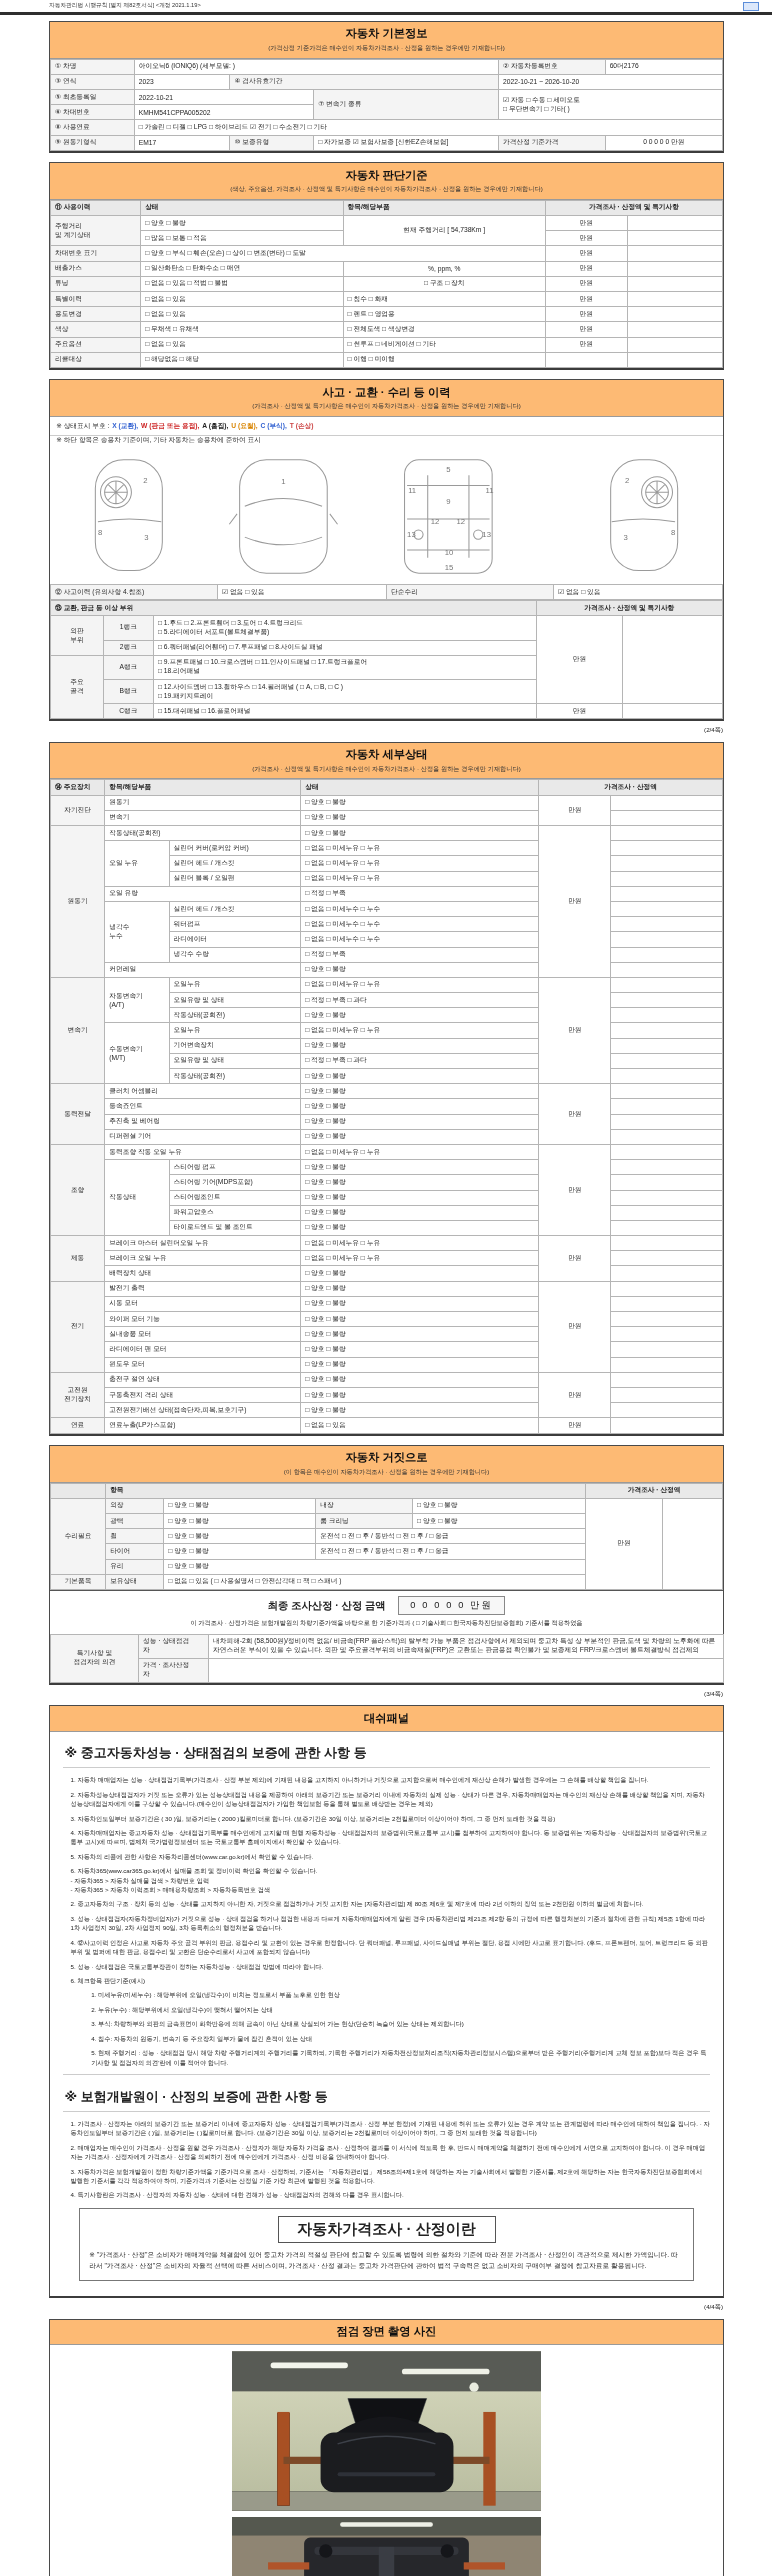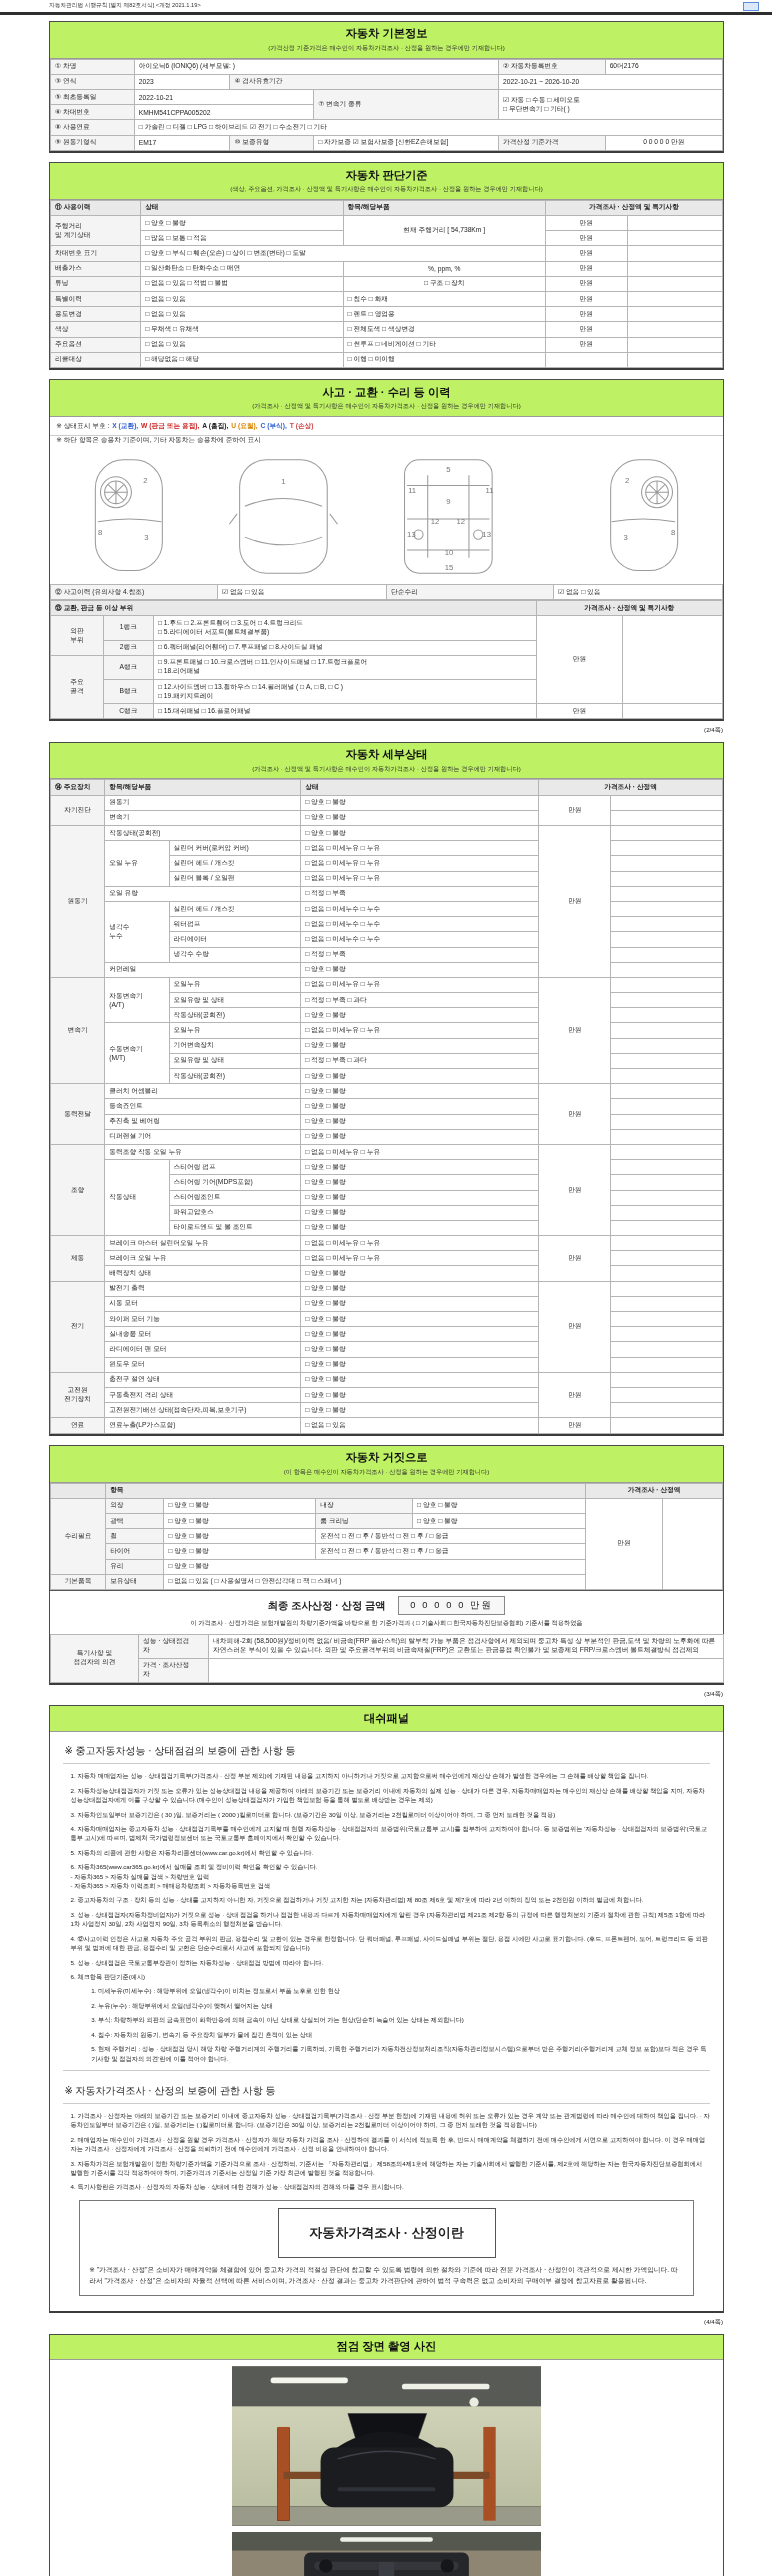--- a/index.html
+++ b/index.html
@@ -12,21 +12,21 @@
   .topline{height:2.6px;background:#2e2e2e;margin:1px 0 0 0;}
   .wrap{width:675px;margin:0 auto;}
   
   .band{background:#474c54;color:#fff;padding:8.2px 10.3px 5.2px;margin-top:3.1px;}
   .band .t1{text-align:center;font-size:17px;font-weight:bold;letter-spacing:0.5px;}
   .band .t2{text-align:center;font-size:9.8px;font-weight:bold;margin-top:4.1px;}
   .band .t3{text-align:center;font-size:6.4px;color:#e3e3e3;margin-top:3.1px;}
   .band .docno{font-size:7.7px;font-weight:bold;margin-top:7.2px;}
   
   .sec{border:1px solid #4a4a4a;border-bottom:2.6px solid #3c3c3c;margin:6.2px 0 9.3px;background:#fff;}
-  .sec-head{background:#bef264;border-bottom:0.5px solid #9a9a9a;text-align:center;padding:4.6px 3.1px;}
+  .sec-head{background:#fdba74;border-bottom:0.5px solid #9a9a9a;text-align:center;padding:4.6px 3.1px;}
   .sec-title{font-size:11.3px;font-weight:bold;color:#111;}
   .sec-sub{font-size:6.2px;color:#333;margin-top:2.6px;}
   table{width:100%;border-collapse:collapse;table-layout:fixed;}
   td{border:0.5px solid #b5b5b5;padding:2.6px 4.1px;font-size:6.7px;vertical-align:middle;
      white-space:pre-line;word-break:keep-all;}
   td.h{background:#e9e9e9;text-align:left;font-weight:bold;color:#222;}
   td.hc{background:#e9e9e9;text-align:center;font-weight:bold;color:#222;}
   td.l{background:#f4f4f4;}
   td.g{background:#f4f4f4;text-align:center;}
   td.c{text-align:center;}
@@ -40,27 +40,27 @@
   .code-u{color:#d98400;} .code-t{color:#cc4444;}
   .diagram{display:block;margin:2.1px auto 3.1px;}
   
   .finalrow{display:flex;align-items:center;justify-content:center;gap:12.4px;
             padding:5.2px 0 2.1px;border-top:1px solid #555;}
   .final-label{font-size:10.3px;font-weight:bold;}
   .final-value{font-size:9.3px;border:0.5px solid #888;background:#f7f7f7;padding:2.1px 11.3px;letter-spacing:2.1px;}
   .final-note{text-align:center;font-size:6.2px;padding:2.1px 0 5.2px;}
   
   .notice-body{padding:7.2px 13.4px 5.2px;}
-  .nsub{font-size:10px;font-weight:normal;padding:5.2px 1px;border-bottom:0.5px solid #ccc;margin-bottom:7.2px;}
+  .nsub{font-size:13px;font-weight:bold;padding:5.2px 1px;border-bottom:0.5px solid #ccc;margin-bottom:7.2px;}
   .npara{font-size:6.2px;line-height:1.5;margin:0 0 5.2px 7.2px;color:#222;white-space:pre-line;}
   .ncrit{margin-left:20.6px;}
   .ndivider{border-top:0.5px solid #ccc;margin:7.2px 0;}
   .pbox{border:0.5px solid #777;margin:8.2px 15.5px 10.3px;padding:7.2px 9.3px 8.2px;}
   .pbox-title{width:216px;margin:0 auto 7.2px;border:0.5px solid #555;text-align:center;
-              font-size:13px;font-weight:bold;padding:15px 0;}
+              font-size:15px;font-weight:bold;padding:3px 0;}
   .pbox-body{font-size:6.7px;line-height:1.6;}
   
   .photo{display:block;margin:6.2px auto;}
 </style>
 </head>
 <body>
 
 <div class="topnote">자동차관리법 시행규칙 [별지 제82호서식] &lt;개정 2021.1.19&gt;</div>
 <div class="corner-box"></div>
 <div class="topline"></div>
@@ -709,21 +709,21 @@
           <div class="npara">6.  체크항목 판단기준(예시)</div>
         </div>
       <div class="ncrit">
           <div class="npara">1.  미세누유(미세누수) : 해당부위에 오일(냉각수)이 비치는 정도로서 부품 노후로 인한 현상</div>
           <div class="npara">2.  누유(누수) : 해당부위에서 오일(냉각수)이 맺혀서 떨어지는 상태</div>
           <div class="npara">3.  부식: 차량하부와 외판의 금속표면이 화학반응에 의해 금속이 아닌 상태로 상실되어 가는 현상(단순히 녹슬어 있는 상태는 제외합니다)</div>
           <div class="npara">4.  침수: 자동차의 원동기, 변속기 등 주요장치 일부가 물에 잠긴 흔적이 있는 상태</div>
           <div class="npara">5.  현재 주행거리 : 성능 · 상태점검 당시 해당 차량 주행거리계의 주행거리를 기록하되, 기록한 주행거리가 자동차전산정보처리조직(자동차관리정보시스템)으로부터 받은 주행거리(주행거리계 교체 정보 포함)보다 적은 경우 특기사항 및 점검자의 의견'란에 이를 적어야 합니다.</div>
         </div>
       <div class="ndivider"></div>
-      <div class="nsub">※ 자동차가격조사 · 산정의 보증에 관한 사항 등</div>
+      <div class="nsub">※ 보험개발원이 · 산정의 보증에 관한 사항 등</div>
       <div>
           <div class="npara">1.  가격조사 · 산정자는 아래의 보증기간 또는 보증거리 이내에 중고자동차 성능 · 상태점검기록부(가격조사 · 산정 부분 한정)에 기재된 내용에 허위 또는 오류가 있는 경우 계약 또는 관계법령에 따라 매수인에 대하여 책임을 집니다.  · 자동차인도일부터 보증기간은 (      )일, 보증거리는 (      )킬로미터로 합니다. (보증기간은 30일 이상, 보증거리는 2천킬로미터 이상이어야 하며, 그 중 먼저 도래한 것을 적용합니다)</div>
           <div class="npara">2.  매매업자는 매수인이 가격조사 · 산정을 원할 경우 가격조사 · 산정자가 해당 자동차 가격을 조사 · 산정하여 결과를 이 서식에 적도록 한 후, 반드시 매매계약을 체결하기 전에 매수인에게 서면으로 고지하여야 합니다. 이 경우 매매업자는 가격조사 · 산정자에게 가격조사 · 산정을 의뢰하기 전에 매수인에게 가격조사 · 산정 비용을 안내하여야 합니다.</div>
           <div class="npara">3.  자동차가격은 보험개발원이 정한 차량기준가액을 기준가격으로 조사 · 산정하되, 기준서는 「자동차관리법」 제58조의4제1호에 해당하는 자는 기술사회에서 발행한 기준서를, 제2호에 해당하는 자는 한국자동차진단보증협회에서 발행한 기준서를 각각 적용하여야 하며, 기준가격과 기준서는 산정일 기준 가장 최근에 발행된 것을 적용합니다.</div>
           <div class="npara">4.  특기사항란은 가격조사 · 산정자의 자동차 성능 · 상태에 대한 견해가 성능 · 상태점검자의 견해와 다를 경우 표시합니다.</div>
         </div>
       <div class="pbox">
         <div class="pbox-title">자동차가격조사 · 산정이란</div>
         <div class="pbox-body">※ "가격조사 · 산정"은 소비자가 매매계약을 체결함에 있어 중고차 가격의 적절성 판단에 참고할 수 있도록 법령에 의한 절차와 기준에 따라 전문 가격조사 · 산정인이 객관적으로 제시한 가액입니다. 따라서 "가격조사 · 산정"은 소비자의 자율적 선택에 따른 서비스이며, 가격조사 · 산정 결과는 중고차 가격판단에 관하여 법적 구속력은 없고 소비자의 구매여부 결정에 참고자료로 활용됩니다.</div>
       </div>

